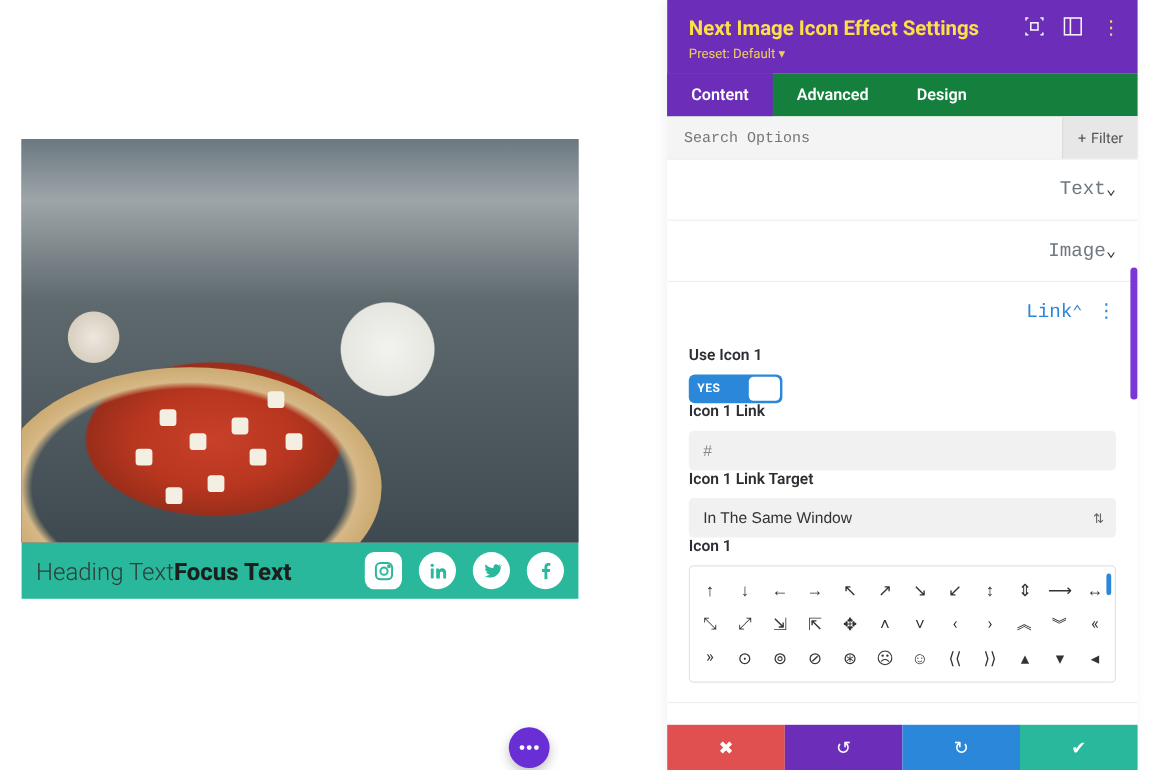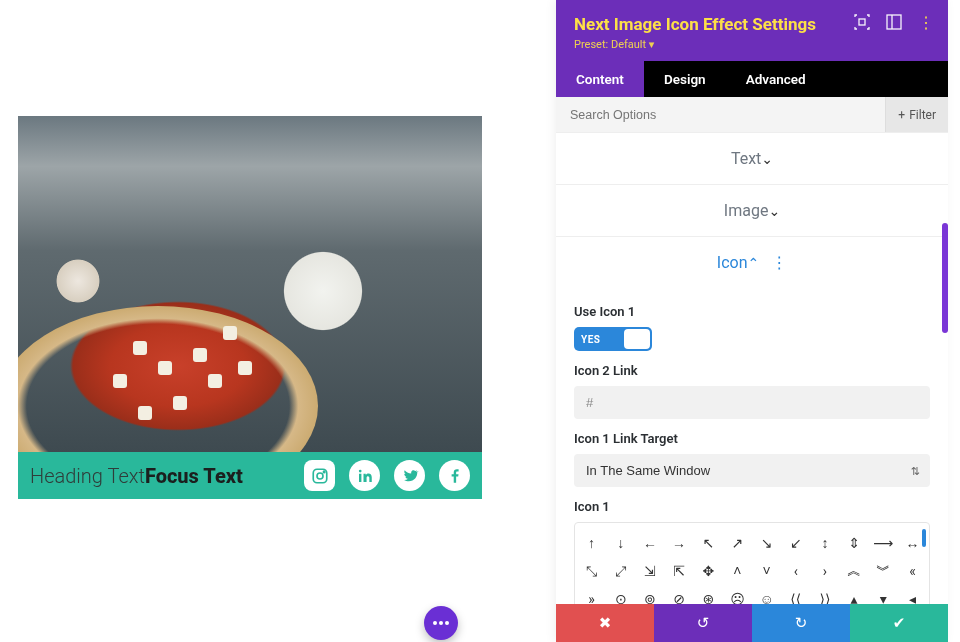--- a/index.html
+++ b/index.html
@@ -34,42 +34,42 @@
   .fab span { line-height:0; display:flex; gap:2px; }
   .fab i { width:4px; height:4px; background:#fff; border-radius:50%; display:block; }
 
   
   .panel { position:absolute; right:12px; top:0; width:392px; height:642px; background:#fff; display:flex; flex-direction:column; box-shadow:-2px 0 10px rgba(0,0,0,.06); }
   .phead { background:#6c2eb9; color:#fde047; padding:14px 18px 10px; position:relative; }
   .phead h1 { font-size:17px; font-weight:700; }
   .phead .preset { font-size:11px; opacity:.9; margin-top:4px; }
   .phead .winbtns { position:absolute; right:14px; top:14px; display:flex; gap:16px; align-items:center; }
   .winbtns div { width:16px; height:16px; display:flex; align-items:center; justify-content:center; opacity:.95; }
-  .tabs { background:#000000; display:flex;align-items:center; }
+  .tabs { background:#15803d; display:flex;align-items:center; }
   .tab { padding:10px 20px; font-size:13.5px; font-weight:600; color:#fff; cursor:pointer; }
   .tab.active { background:#6c2eb9; }
 
   .searchrow { background:#f4f4f4; display:flex; align-items:center; height:36px; border-bottom:1px solid #eee; }
-  .searchrow input { flex:1; border:none; background:transparent; padding:0 14px; font-size:12.5px; color:#888; outline:none; }
+  .searchrow input { flex:1; border:none; background:transparent; padding:0 14px; font-size:12.5px; color:#888; outline:none;font-family:Liberation Mono, monospace; }
   .filterbtn { background:#e7e7e7; height:100%; padding:0 12px; font-size:12px; color:#555; display:flex; align-items:center; gap:4px; border-left:1px solid #ddd; cursor:pointer; }
 
   .panelbody { flex:1; overflow-y:auto; position:relative; }
   .scrollthumb { position:absolute; right:0; top:90px; width:6px; height:110px; background:#7a36d6; border-radius:3px; }
 
   .acc { border-bottom:1px solid #eee; }
-  .acc-head { padding:16px 18px; display:flex; justify-content:center; align-items:center; cursor:pointer; }
+  .acc-head { padding:16px 18px; display:flex; justify-content:flex-end; align-items:center; cursor:pointer;font-family:Liberation Mono, monospace; }
   .acc-head .lbl { font-size:16px; color:#6f7781; }
   .acc-head.open .lbl { color:#2b87da; }
   .chev { color:#333; font-size:14px; }
   .acc-head.open .chev { color:#2b87da; }
   .acc-head .headright { display:flex; align-items:center; gap:12px; }
   .dots3 { color:#2b87da; font-size:16px; line-height:0; }
 
   .acc-body { padding:4px 18px 16px; }
-  .fld { margin-top:12px; }
+  .fld { }
   .fld-label { font-size:13px; color:#2b2f33; font-weight:600; margin-bottom:8px; }
 
   .toggle { width:78px; height:24px; background:#2b87da; border-radius:5px; position:relative; display:flex; align-items:center; cursor:pointer; }
   .toggle .yes { color:#fff; font-size:10px; font-weight:700; margin-left:7px; letter-spacing:.5px; }
   .toggle .knob { position:absolute; right:2px; top:2px; width:26px; height:20px; background:#fff; border-radius:4px; }
 
   .txtin { width:100%; background:#f1f1f1; border:none; border-radius:4px; padding:9px 12px; font-size:13px; color:#888; outline:none; }
   .selwrap { position:relative; }
   .selwrap .txtin { color:#333; padding-right:30px; }
   .selwrap .selarr { position:absolute; right:10px; top:50%; transform:translateY(-50%); font-size:11px; color:#666; }
@@ -165,22 +165,22 @@
             <rect x="1" y="1" width="14" height="14"></rect>
             <line x1="6" y1="1" x2="6" y2="15"></line>
           </svg>
         </div>
       <div style="font-size:16px">⋮</div>
     </div>
   </div>
 
   <div class="tabs">
     <div class="tab active">Content</div>
+    <div class="tab">Advanced</div>
     <div class="tab">Design</div>
-    <div class="tab">Advanced</div>
   </div>
 
   <div class="searchrow">
     <input placeholder="Search Options" style="">
     <div class="filterbtn">
       <span>+</span>
       <span>Filter</span>
     </div>
   </div>
 
@@ -195,38 +195,38 @@
 
     <div class="acc">
       <div class="acc-head">
         <span class="lbl">Image</span>
         <span class="chev">⌄</span>
       </div>
     </div>
 
     <div class="acc">
       <div class="acc-head open">
-        <span class="lbl">Icon</span>
+        <span class="lbl">Link</span>
         <span class="headright">
           <span class="chev">⌃</span>
           <span class="dots3">⋮</span>
         </span>
       </div>
       <div class="acc-body">
 
         <div class="fld">
           <div class="fld-label">Use Icon 1</div>
           <div class="toggle">
             <span class="yes">YES</span>
             <span class="knob"></span>
           </div>
         </div>
 
         <div class="fld">
-          <div class="fld-label">Icon 2 Link</div>
+          <div class="fld-label">Icon 1 Link</div>
           <input class="txtin" value="#" style="">
         </div>
 
         <div class="fld">
           <div class="fld-label">Icon 1 Link Target</div>
           <div class="selwrap">
             <input class="txtin" readonly="" value="In The Same Window" style="">
             <span class="selarr">⇅</span>
           </div>
         </div>

